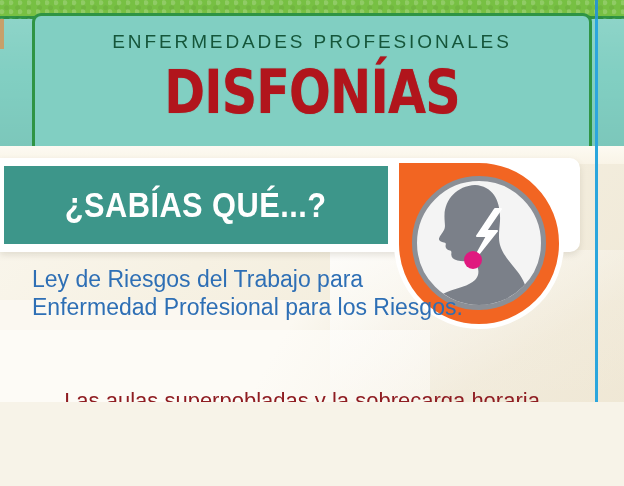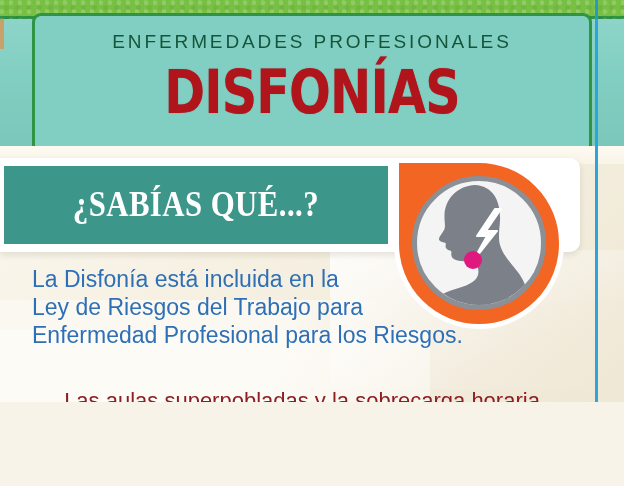--- a/index.html
+++ b/index.html
@@ -99,21 +99,21 @@
     position:absolute;left:4px;top:166px;width:384px;height:78px;
     background:#3d968a;
   }
   .banner-text{
     position:absolute;left:4px;top:166px;width:384px;height:78px;
     display:flex;align-items:center;justify-content:center;
     color:#ffffff;
     font-size:35px;
     font-weight:bold;
     letter-spacing:.5px;
-    font-family:Liberation Serif, serif;
+    font-family:Liberation Sans, sans-serif;
     transform-origin:center;
   }
   .banner-text span{display:inline-block;transform:scaleX(.88);}
 
   
   .orange-block{
     position:absolute;left:398px;top:162px;width:162px;height:163px;
     background:#f26522;
     border-radius:0 80px 80px 80px;
   }
@@ -223,21 +223,20 @@
                C81 57 82.5 47 83 40
                C84 20 76 5 58 4 Z" fill="#7b8089"></path>
 
       <path d="M78 28 L60 55 L70 55 L56 80 L80 50 L69 50 L84 28 Z" fill="#ffffff" stroke="#ffffff" stroke-width="2" stroke-linejoin="round"></path>
 
       <circle cx="56" cy="79" r="9" fill="#e0197f"></circle>
     </svg>
   </div>
 
   <div class="blue-copy">
-    <div>La Disfonía está incluida en la</div>
     <div>Ley de Riesgos del Trabajo para</div>
     <div>Enfermedad Profesional para los Riesgos.</div>
   </div>
 
   <div class="red-copy">Las aulas superpobladas y la sobrecarga horaria pueden provocarla.</div>
 
   <div class="blue-rule"></div>
   <div class="blue-rule-top"></div>
 
 </div>

